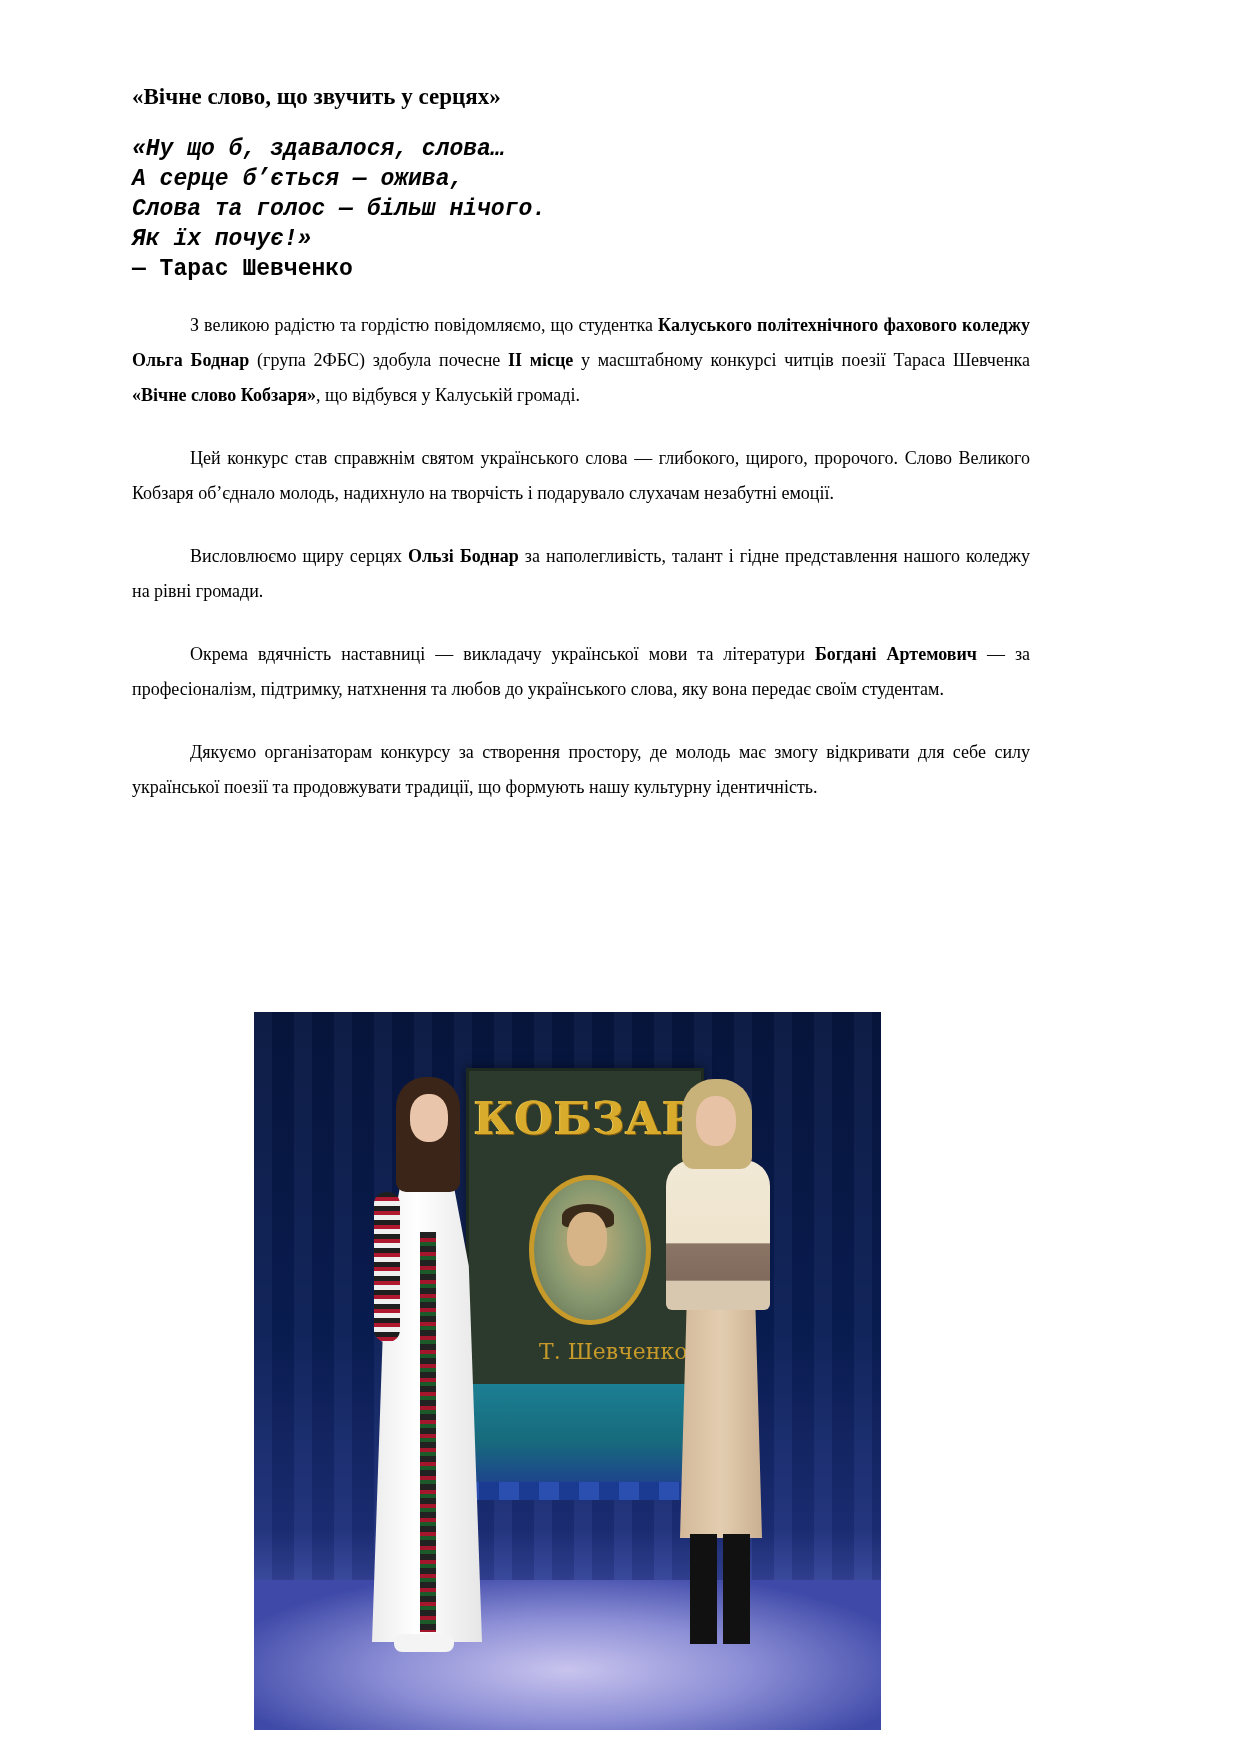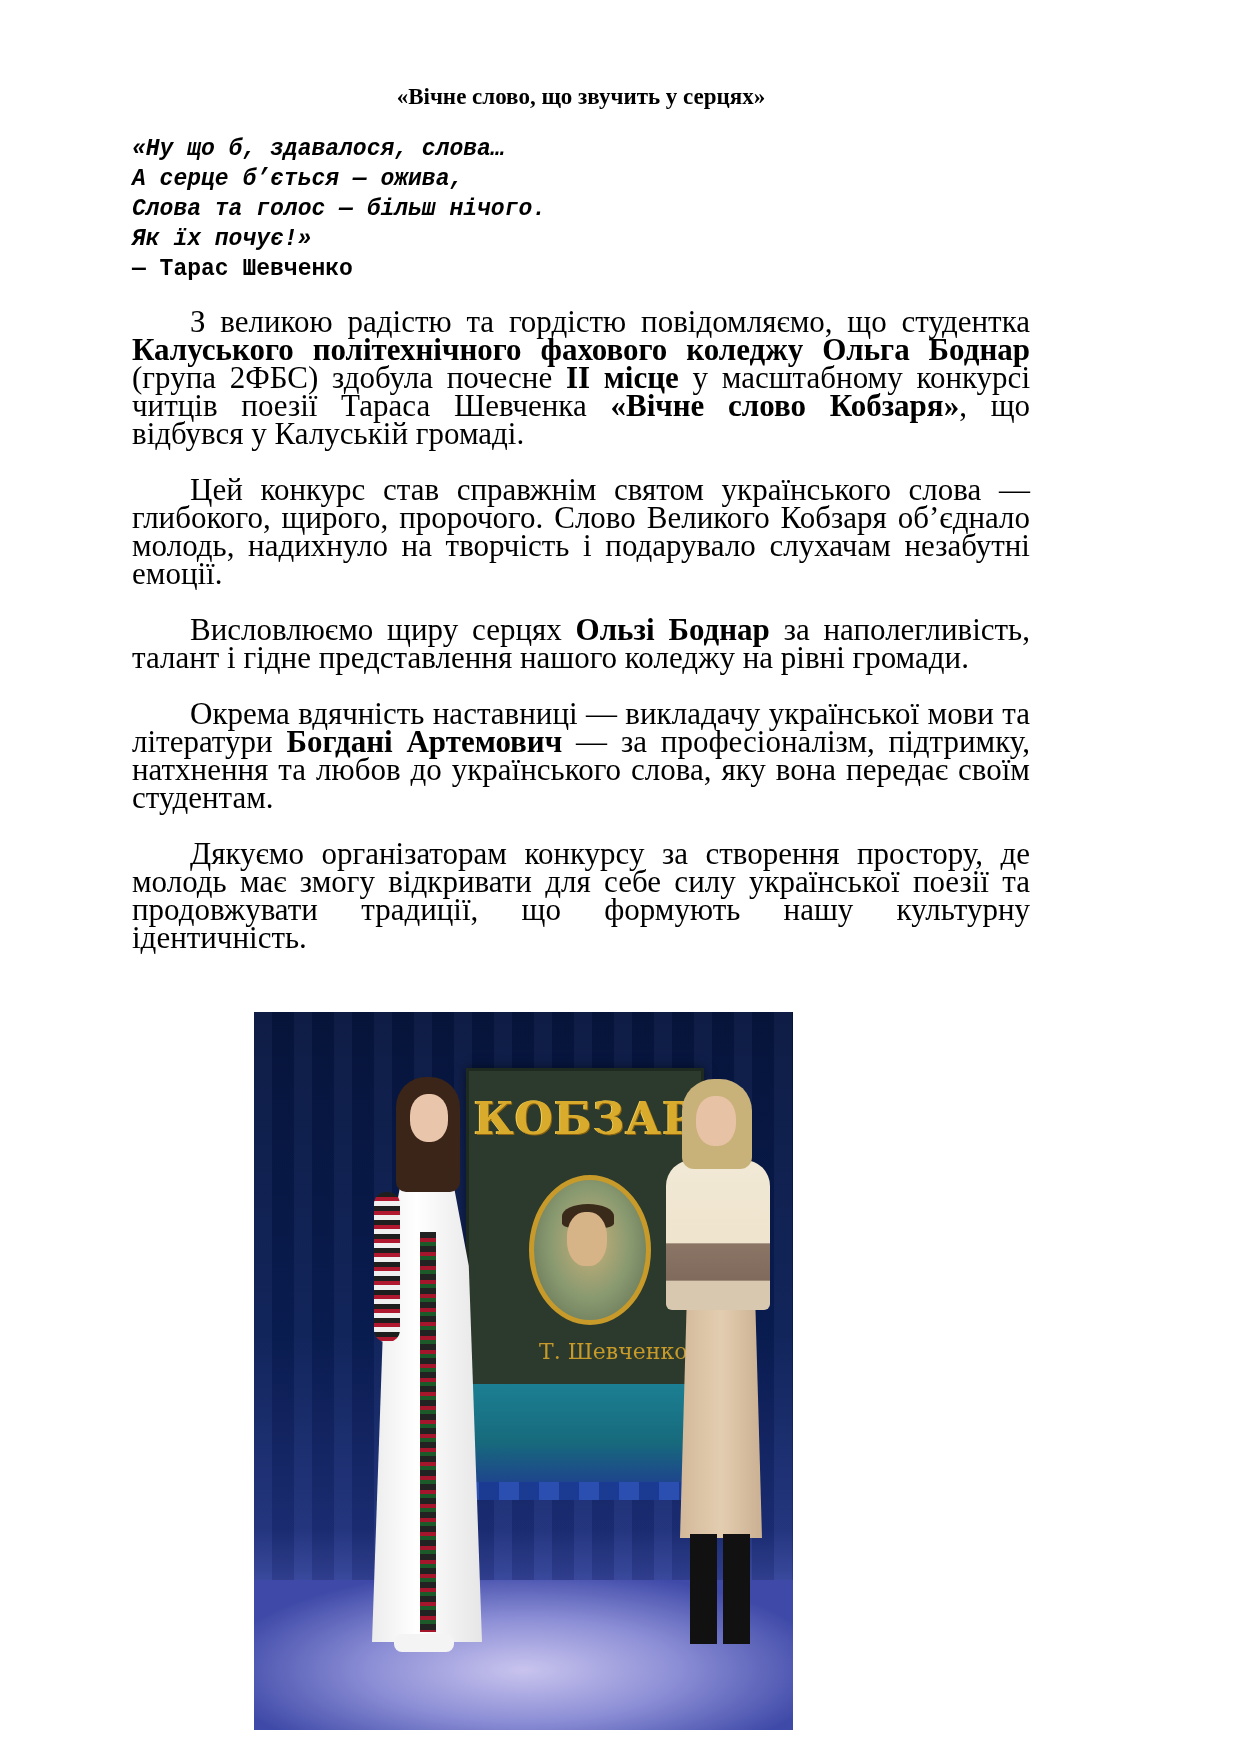--- a/index.html
+++ b/index.html
@@ -1,25 +1,25 @@
 <!DOCTYPE html>
 <html><head>
 <meta charset="utf-8">
 <style>
   html, body { margin: 0; padding: 0; background: #ffffff; }
   body { width: 1241px; height: 1755px; position: relative; overflow: hidden;
          font-family: "Liberation Serif", "DejaVu Serif", serif; color: #000; }
   .page { position: absolute; left: 132px; top: 82px; width: 898px; }
-  .title { text-align: center; font-weight: bold; font-size: 23px; line-height: 30px; margin: 0 0 22px 0; }
+  .title { text-align: left; font-weight: bold; font-size: 23px; line-height: 30px; margin: 0 0 22px 0; }
   .quote { font-style: italic; font-weight: bold; font-size: 23px; line-height: 30px; margin: 0; font-family: Liberation Mono, monospace; }
   .quote-line { display: block; }
   .author { font-weight: bold; font-size: 23px; line-height: 30px; margin: 0 0 24px 0; font-family: Liberation Mono, monospace; }
-  .para { font-size: 31px; line-height: 28px; text-align: justify; text-indent: 58px; margin: 0 0 28px 0; }
+  .para { font-size: 18px; line-height: 35px; text-align: justify; text-indent: 58px; margin: 0 0 28px 0; }
   .para b { font-weight: bold; }
-  .photo { position: absolute; left: 254px; top: 1012px; width: 539px; height: 718px; overflow: hidden;
+  .photo { position: absolute; left: 254px; top: 1012px; width: 627px; height: 718px; overflow: hidden;
            background: linear-gradient(180deg, #07163f 0%, #0a1e56 45%, #1d2f7a 72%, #4a57b8 86%, #7a82d0 100%); }
   .curtain { position: absolute; inset: 0;
              background: repeating-linear-gradient(90deg, rgba(255,255,255,0.03) 0 18px, rgba(0,0,0,0.08) 18px 40px); }
   .floor { position: absolute; left: 0; right: 0; bottom: 0; height: 150px;
            background: radial-gradient(ellipse at 50% 60%, #c9c4ee 0%, #8d8fd6 40%, #3f4aa8 80%); }
   .board { position: absolute; left: 212px; top: 56px; width: 232px; height: 320px; background: #2b3a2c;
            border: 3px solid #1e2a20; box-shadow: 0 0 10px rgba(0,0,0,0.5); }
   .board-title { position: absolute; left: 0; right: 0; top: 22px; text-align: center; font-family: "DejaVu Serif", serif;
                  font-weight: bold; font-size: 44px; color: #d9ab2c; letter-spacing: 1px;
                  text-shadow: 1px 1px 0 #8a6212, -1px 0 0 #f3cf5a; }

